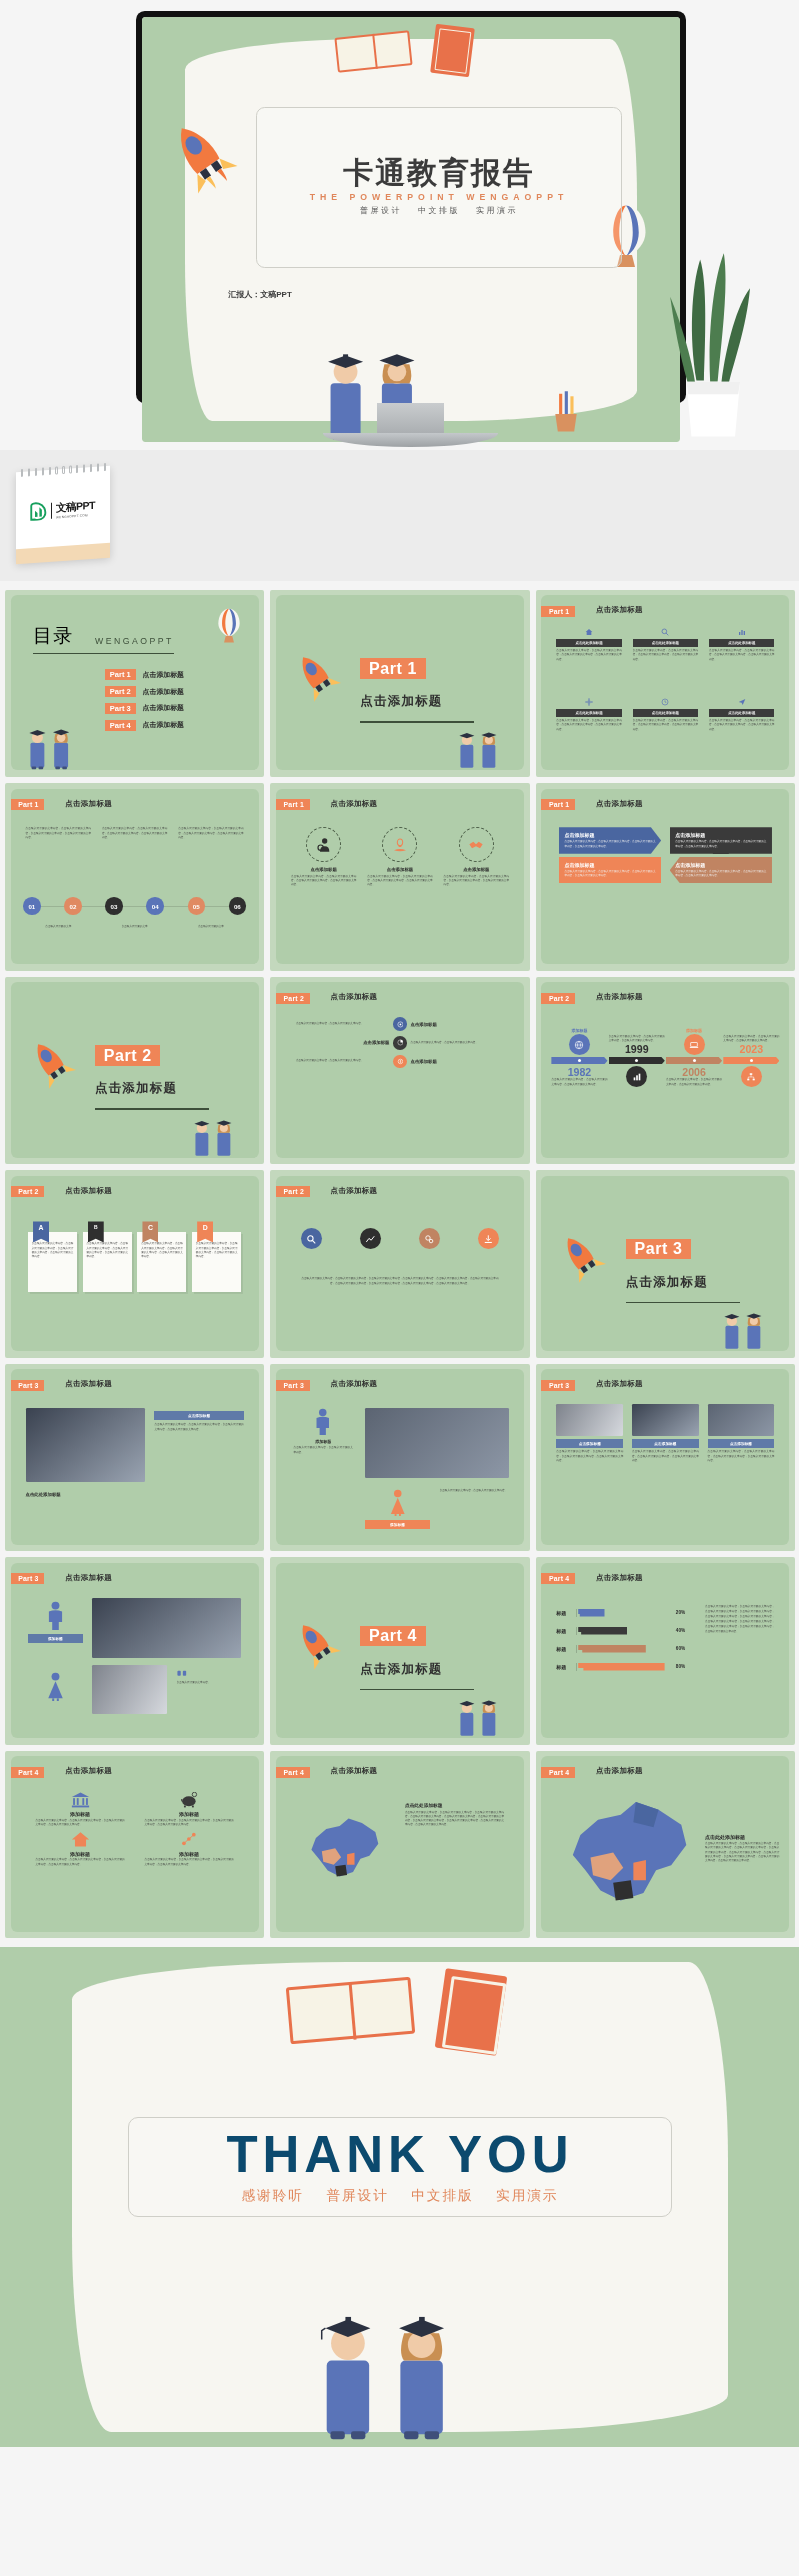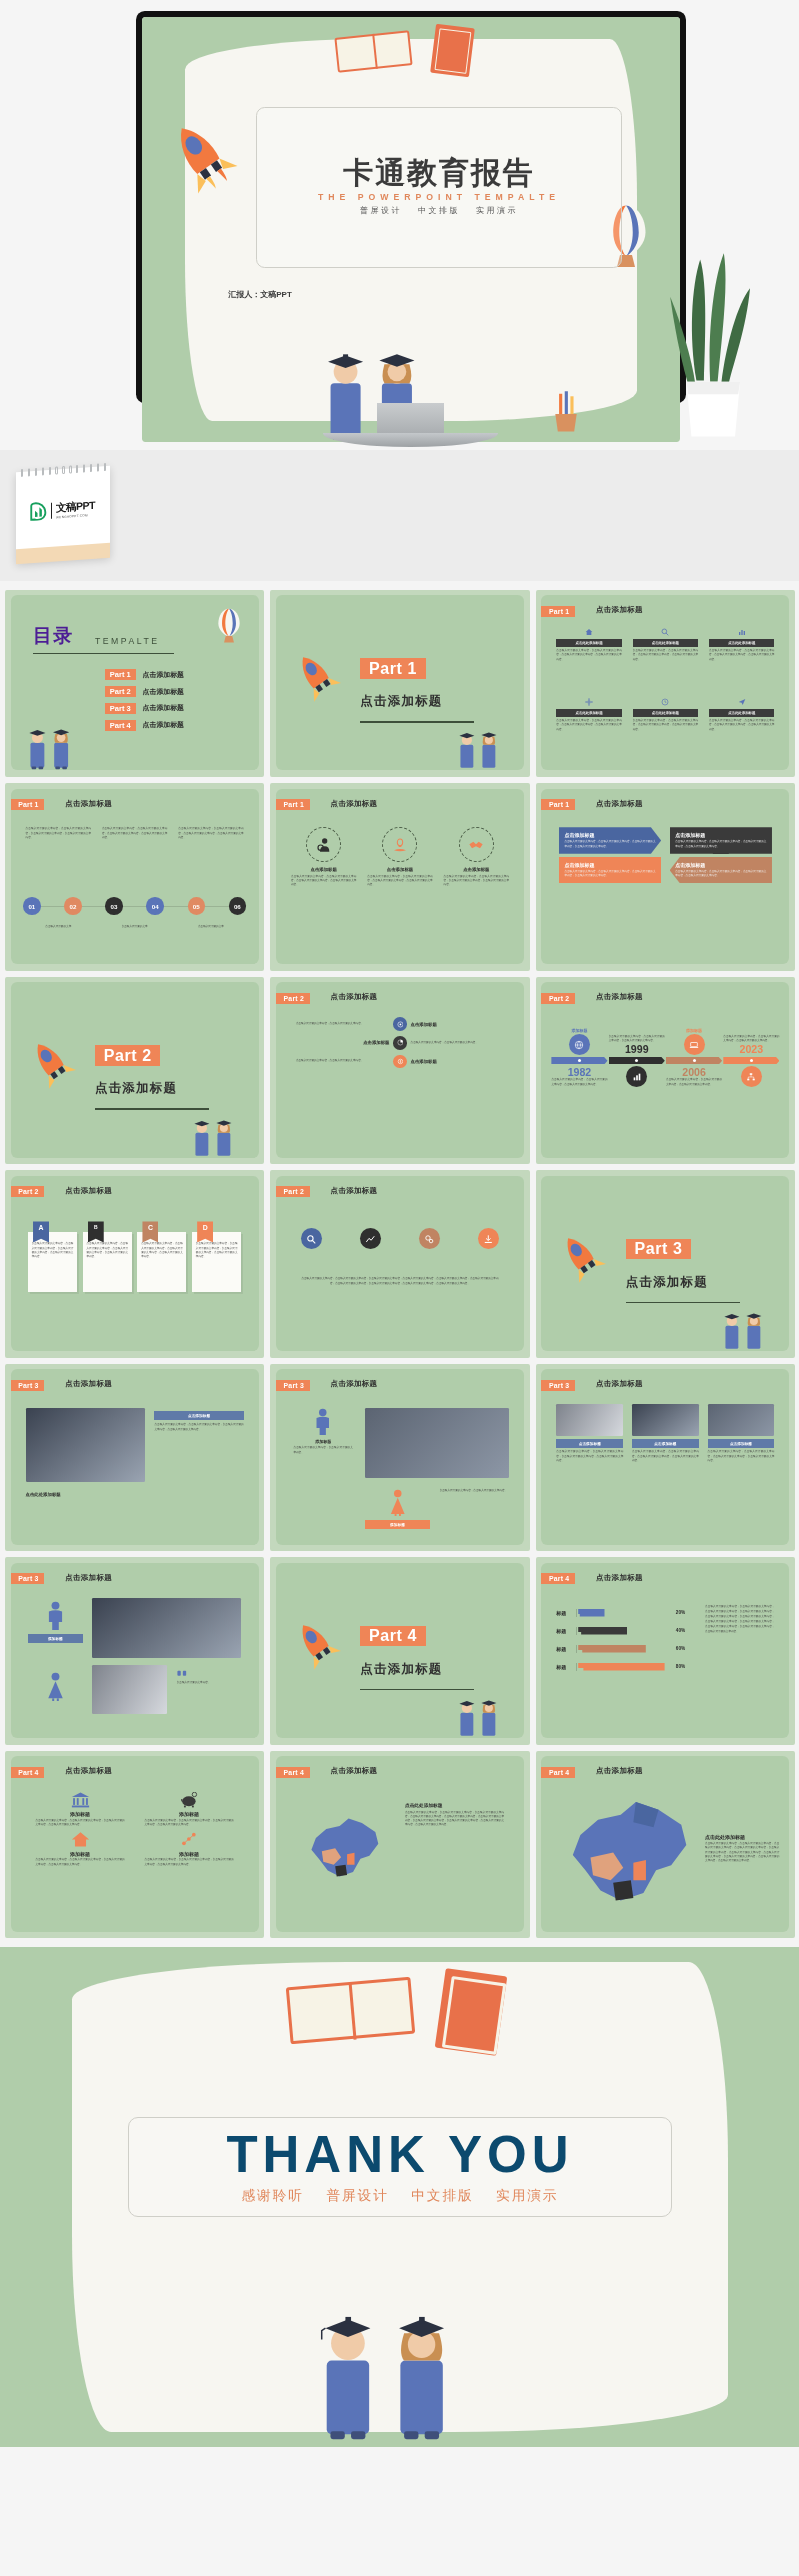--- a/index.html
+++ b/index.html
@@ -70,21 +70,21 @@
   .tiny{font-size:2.6px;color:#3a3a3a;line-height:1.65;text-align:justify;}
   .tiny.w{color:#f0f0f0;}
   .lbl{font-size:4.4px;font-weight:bold;color:#2b2b2b;}
   .sec-badge{position:absolute;left:34%;top:36%;background:#ef8557;color:#fff;font-size:16px;font-weight:bold;padding:1.2px 8.7px;letter-spacing:0.6px;}
   .sec-title{position:absolute;left:34%;top:56%;font-size:12.5px;font-weight:bold;color:#2f2f2f;letter-spacing:1.2px;}
   .sec-rule{position:absolute;left:34%;top:72%;width:46%;height:1.2px;background:#3d4f3a;}
   .sec-rocket{position:absolute;left:6%;top:32%;width:51px;height:51px;transform:rotate(-35deg);}
   .sec-grads{position:absolute;right:4%;bottom:0;width:69px;height:51px;}
 
   
-  .toc-title{position:absolute;left:9%;top:16%;font-size:19px;font-weight:bold;color:#4c1d95;letter-spacing:1.2px;}
+  .toc-title{position:absolute;left:9%;top:16%;font-size:19px;font-weight:normal;color:#000000;letter-spacing:1.2px;}
   .toc-en{position:absolute;left:34%;top:23%;font-size:8.7px;color:#3d4f3a;letter-spacing:2.5px;}
   .toc-rule{position:absolute;left:9%;top:33%;width:57%;height:1.2px;background:#3d4f3a;}
   .toc-list{position:absolute;left:38%;top:42%;display:flex;flex-direction:column;gap:5.6px;}
   .toc-row{display:flex;align-items:center;gap:6.9px;}
   .toc-chip{background:#ef8557;color:#fff;font-size:7.5px;font-weight:bold;padding:1.2px 5px;}
   .toc-txt{font-size:6.9px;font-weight:bold;color:#2b2b2b;}
   .toc-balloon{position:absolute;right:6%;top:7%;width:30px;height:41px;}
   .toc-grads{position:absolute;left:2%;bottom:0;width:70px;height:55px;}
 
   
@@ -167,21 +167,21 @@
 
           <svg class="balloon" viewBox="0 0 60 100">
             <path d="M30 2 C46 2 56 20 56 38 C56 52 44 66 30 70 C16 66 4 52 4 38 C4 20 14 2 30 2Z" fill="#f7f6f1"></path>
             <path d="M30 2 C20 2 13 20 13 38 C13 52 20 64 30 70 C24 62 21 50 21 38 C21 22 25 8 30 2Z" fill="#f2793f"></path>
             <path d="M30 2 C40 2 47 20 47 38 C47 52 40 64 30 70 C36 62 39 50 39 38 C39 22 35 8 30 2Z" fill="#5a74b8"></path>
             <path d="M22 68 L38 68 L42 84 L18 84Z" fill="#d9915f"></path>
           </svg>
 
           <div class="cover-inner-frame">
             <div class="cover-title">卡通教育报告</div>
-            <div class="cover-sub-en">THE POWERPOINT TEMPALTE</div>
+            <div class="cover-sub-en">THE POWERPOINT WENGAOPPT</div>
             <div class="cover-sub-cn">
               <span>普屏设计</span>
               <span>中文排版</span>
               <span>实用演示</span>
             </div>
           </div>
           <div class="cover-reporter">汇报人：文稿PPT</div>
 
           <svg class="grad-pair" viewBox="0 0 230 190">
             <g>
@@ -255,21 +255,21 @@
         </div>
       </div>
     </div>
   </div>
 
   <div class="grid">
 
     <div class="thumb">
       <div class="thumb-inner">
         <div class="toc-title">目录</div>
-        <div class="toc-en">TEMPALTE</div>
+        <div class="toc-en">WENGAOPPT</div>
         <div class="toc-rule"></div>
         <svg class="toc-balloon" viewBox="0 0 60 100">
           <path d="M30 2 C46 2 56 20 56 38 C56 52 44 66 30 70 C16 66 4 52 4 38 C4 20 14 2 30 2Z" fill="#f7f6f1"></path>
           <path d="M30 2 C20 2 13 20 13 38 C13 52 20 64 30 70 C24 62 21 50 21 38 C21 22 25 8 30 2Z" fill="#f2793f"></path>
           <path d="M30 2 C40 2 47 20 47 38 C47 52 40 64 30 70 C36 62 39 50 39 38 C39 22 35 8 30 2Z" fill="#5a74b8"></path>
           <path d="M22 68 L38 68 L42 84 L18 84Z" fill="#d9915f"></path>
         </svg>
         <div class="toc-list">
           <div class="toc-row">
             <span class="toc-chip">Part 1</span>

